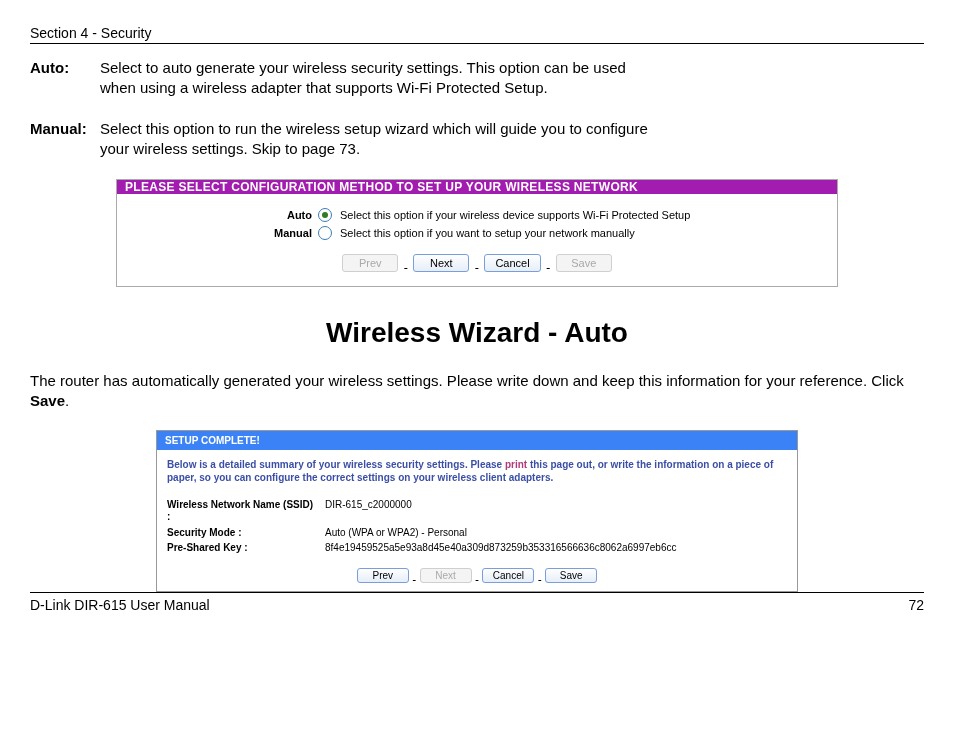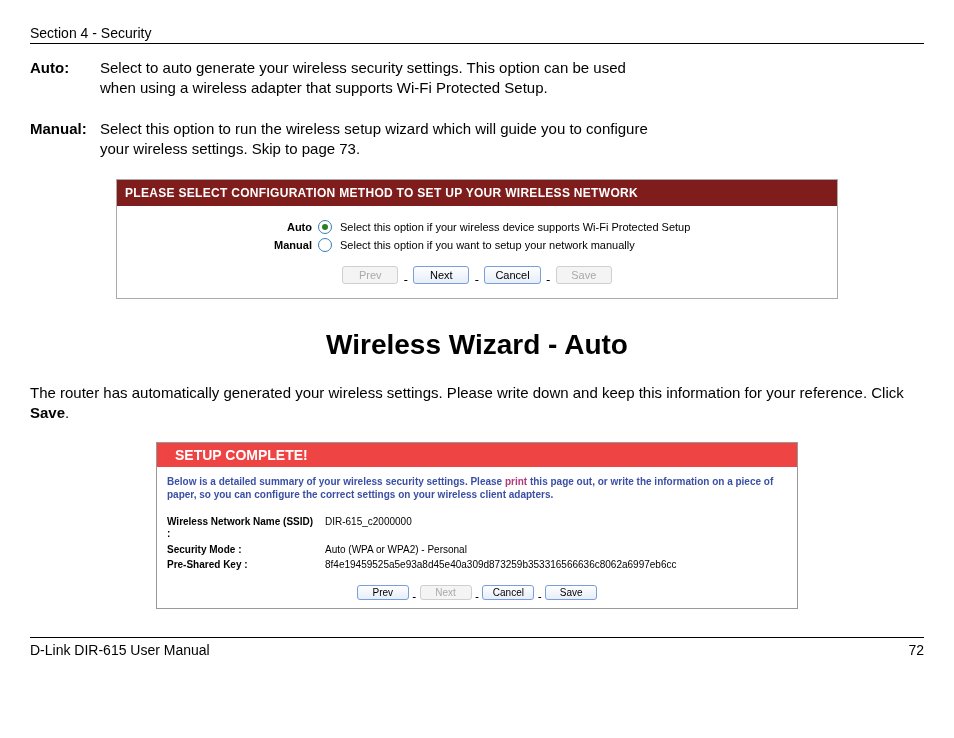--- a/index.html
+++ b/index.html
@@ -34,25 +34,25 @@
     flex: 1;
     max-width: 560px;
   }
   .panel1 {
     margin: 10px auto 30px auto;
     width: 720px;
     border: 1px solid #aaa;
     font-family: Verdana, Arial, sans-serif;
   }
   .panel1-header {
-    background: #7f1d1d;
+    background: #a21caf;
     color: #fff;
     font-size: 12px;
     font-weight: bold;
-    padding: 6px 8px;
+    padding: 0 8px;
     letter-spacing: 0.3px;
   }
   .panel1-body {
     padding: 14px 10px 14px 10px;
     font-size: 11px;
   }
   .opt-row {
     display: flex;
     align-items: center;
     margin-bottom: 4px;
@@ -122,25 +122,25 @@
     margin-bottom: 18px;
   }
   .panel2 {
     margin: 0 auto;
     width: 640px;
     border: 1px solid #999;
     font-family: Verdana, Arial, sans-serif;
     font-size: 10px;
   }
   .panel2-header {
-    background: #ef4444;
+    background: #3b82f6;
     color: #fff;
     font-weight: bold;
-    font-size: 14px;
-    padding: 4px 18px;
+    font-size: 10px;
+    padding: 4px 8px;
   }
   .panel2-intro {
     color: #3b4fa5;
     font-weight: bold;
     font-size: 10px;
     padding: 8px 10px;
     line-height: 1.35;
   }
   .panel2-intro .print-word {
     color: #b03a7a;
@@ -167,21 +167,20 @@
   }
   .panel2 .btn-row {
     margin: 6px 0 8px 0;
   }
   .panel2 .btn {
     font-size: 10px;
     padding: 1px 8px;
     margin: 0 4px;
   }
   .footer {
-    margin-top: 28px;
     border-top: 1px solid #000;
     padding-top: 4px;
     display: flex;
     justify-content: space-between;
     font-size: 14px;
   }
 </style>
 </head>
 <body>
 

